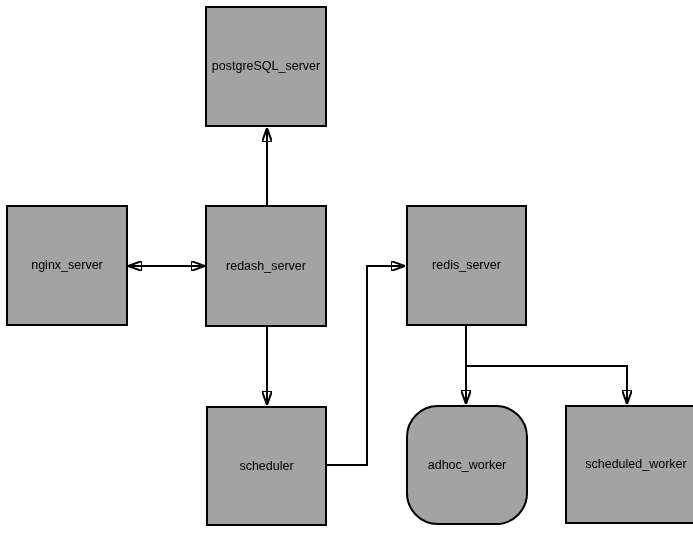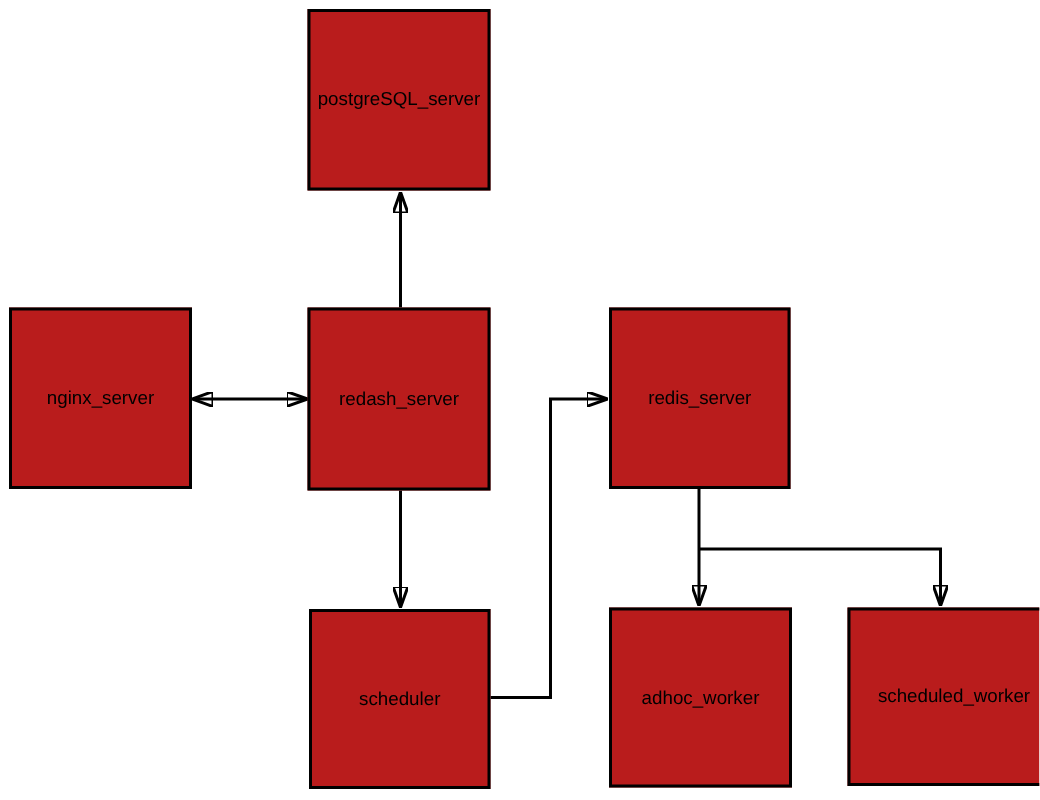--- a/index.html
+++ b/index.html
@@ -12,40 +12,40 @@
     width: 693px;
     height: 533px;
     background: #ffffff;
     font-family: "Liberation Sans", sans-serif;
     overflow: hidden;
   }
   .node {
     position: absolute;
     box-sizing: border-box;
     border: 2px solid #000000;
-    background: #b91c1c;
+    background: #a3a3a3;
     display: flex;
     align-items: center;
     justify-content: center;
     text-align: center;
     font-size: 12.5px;
     color: #000000;
     letter-spacing: 0px;
     z-index: 2;
   }
   .node .label {
     padding: 0 2px;
     line-height: 1.2;
   }
   #node-postgresql-server { left: 205px; top: 6px;   width: 122px; height: 121px; }
   #node-nginx-server      { left: 6px;   top: 205px; width: 122px; height: 121px; }
   #node-redash-server     { left: 205px; top: 205px; width: 122px; height: 122px; }
   #node-redis-server      { left: 406px; top: 205px; width: 121px; height: 121px; }
   #node-scheduler         { left: 206px; top: 406px; width: 121px; height: 120px; }
-  #node-adhoc-worker      { left: 406px; top: 405px; width: 122px; height: 120px; }
+  #node-adhoc-worker      { left: 406px; top: 405px; width: 122px; height: 120px; border-radius: 32px; }
   #node-scheduled-worker  { left: 565px; top: 405px; width: 142px; height: 119px; }
   #edges-overlay {
     position: absolute;
     left: 0;
     top: 0;
     width: 693px;
     height: 533px;
     z-index: 1;
   }
   #edges-overlay path {

